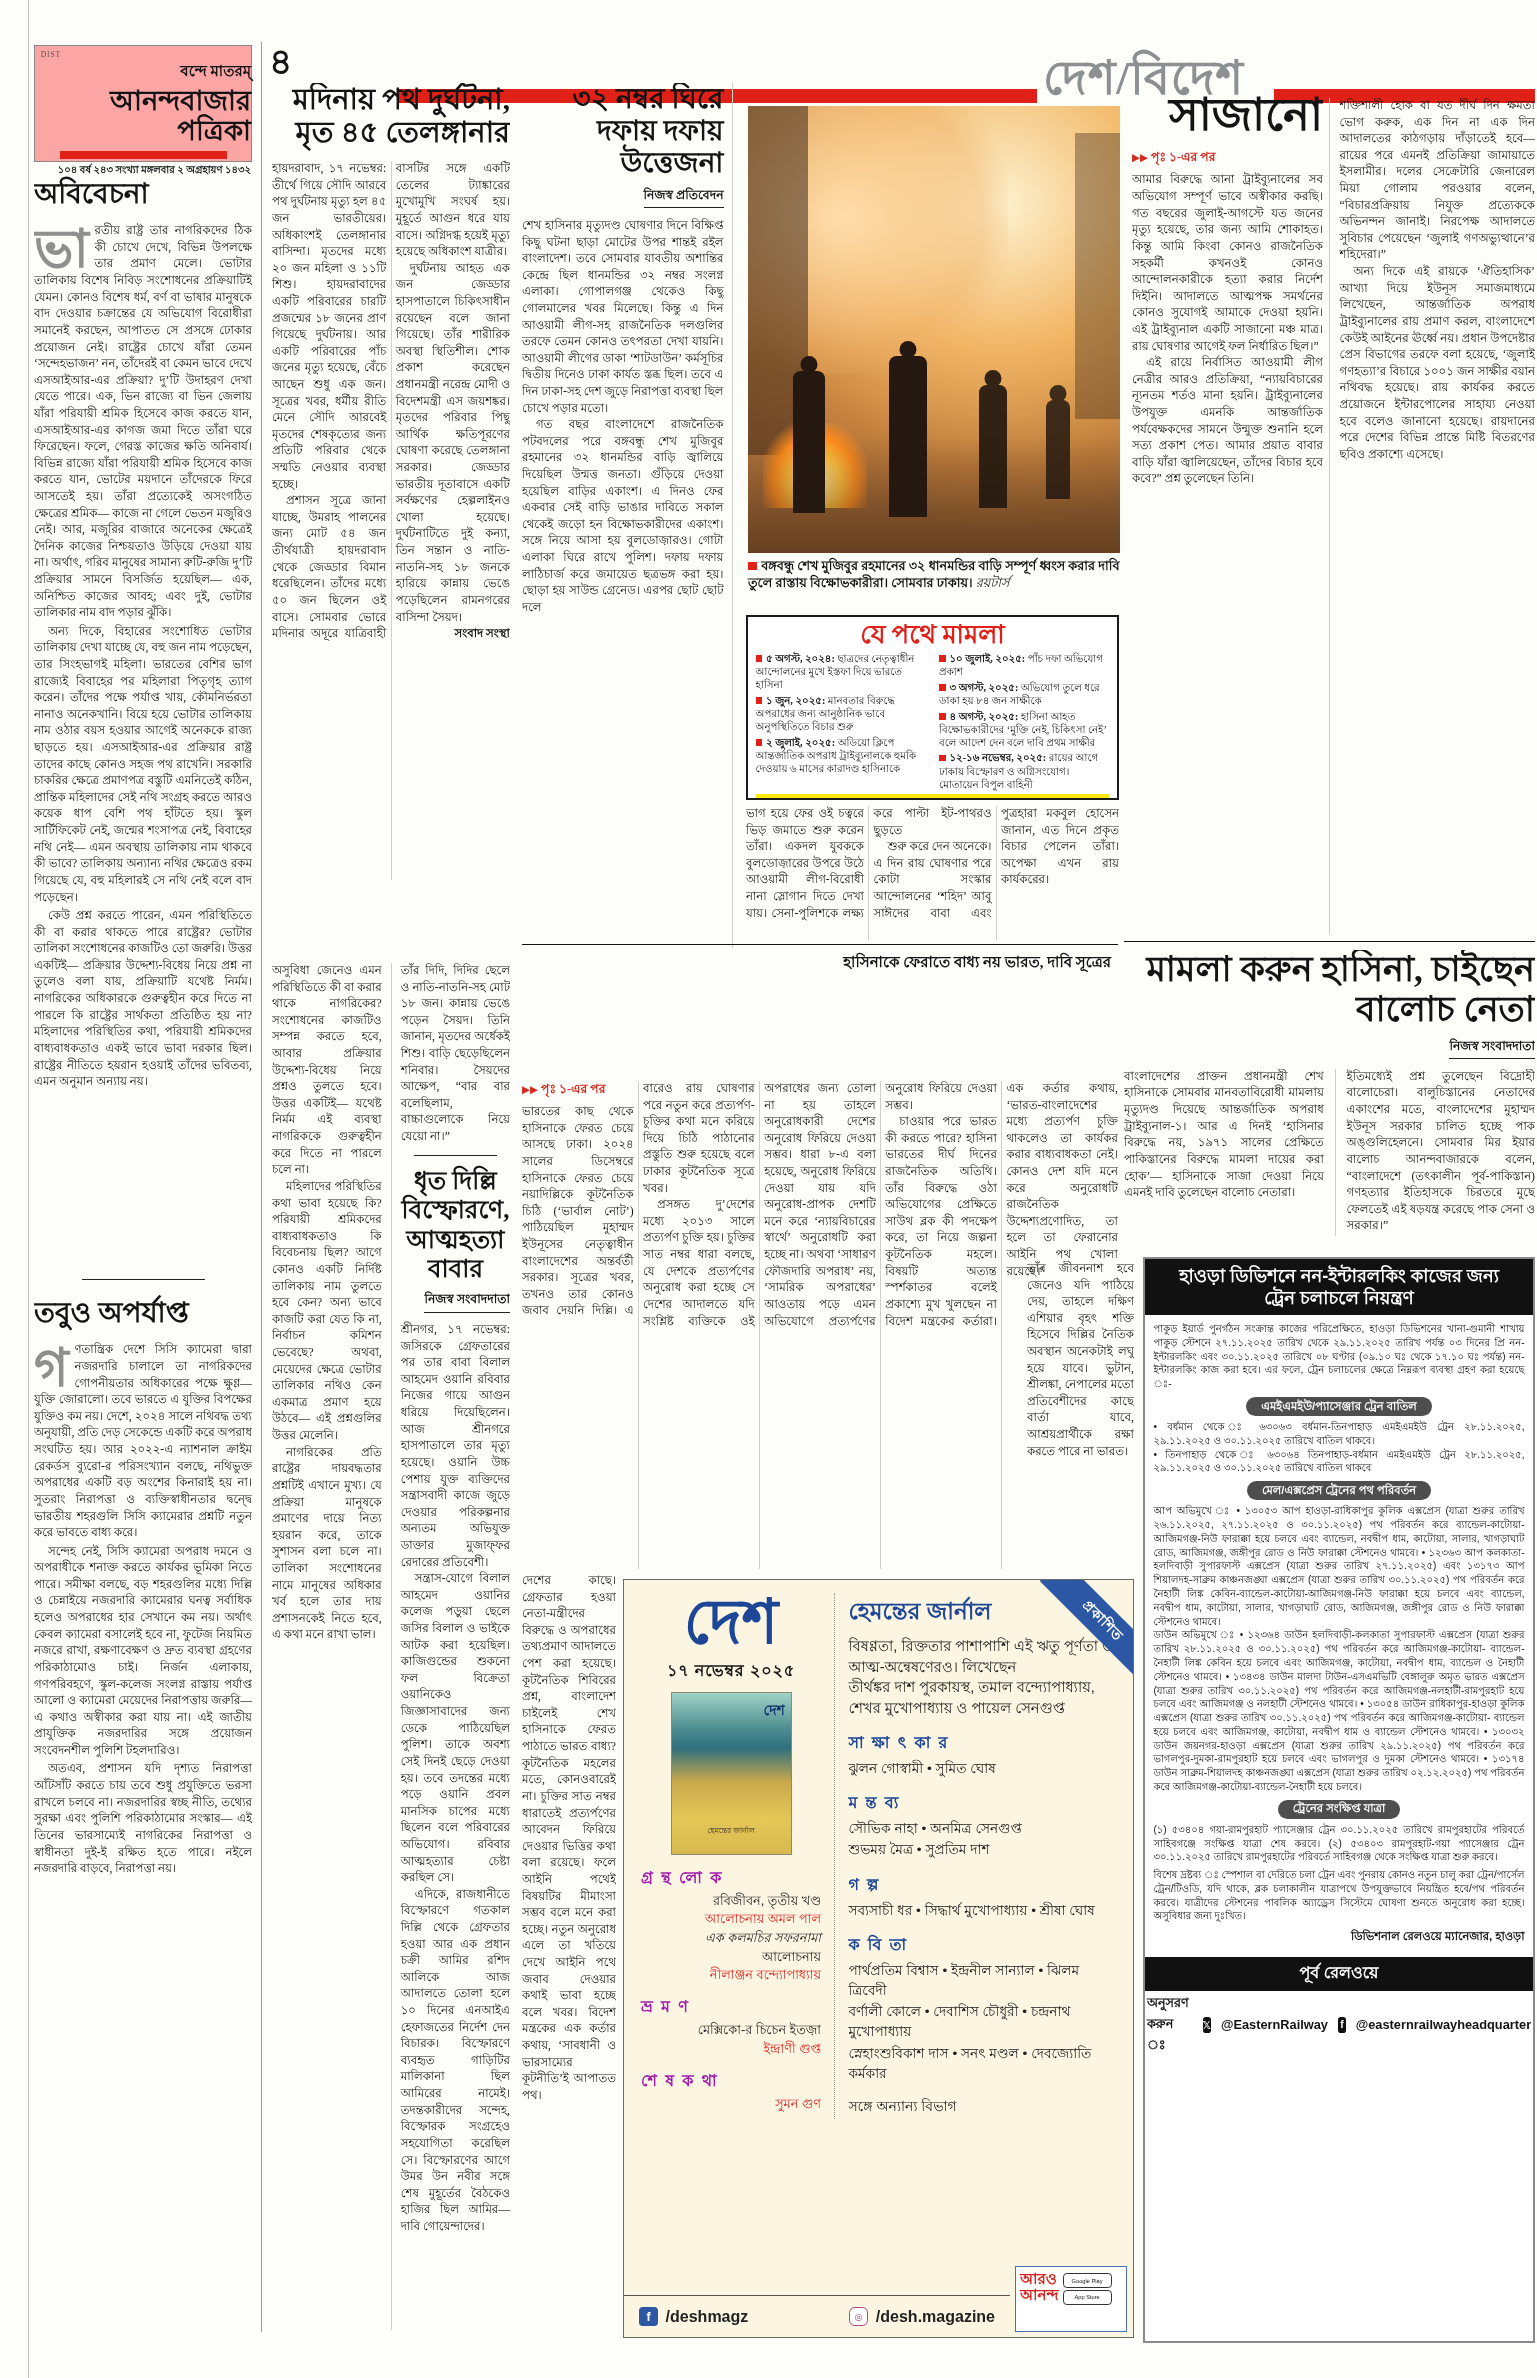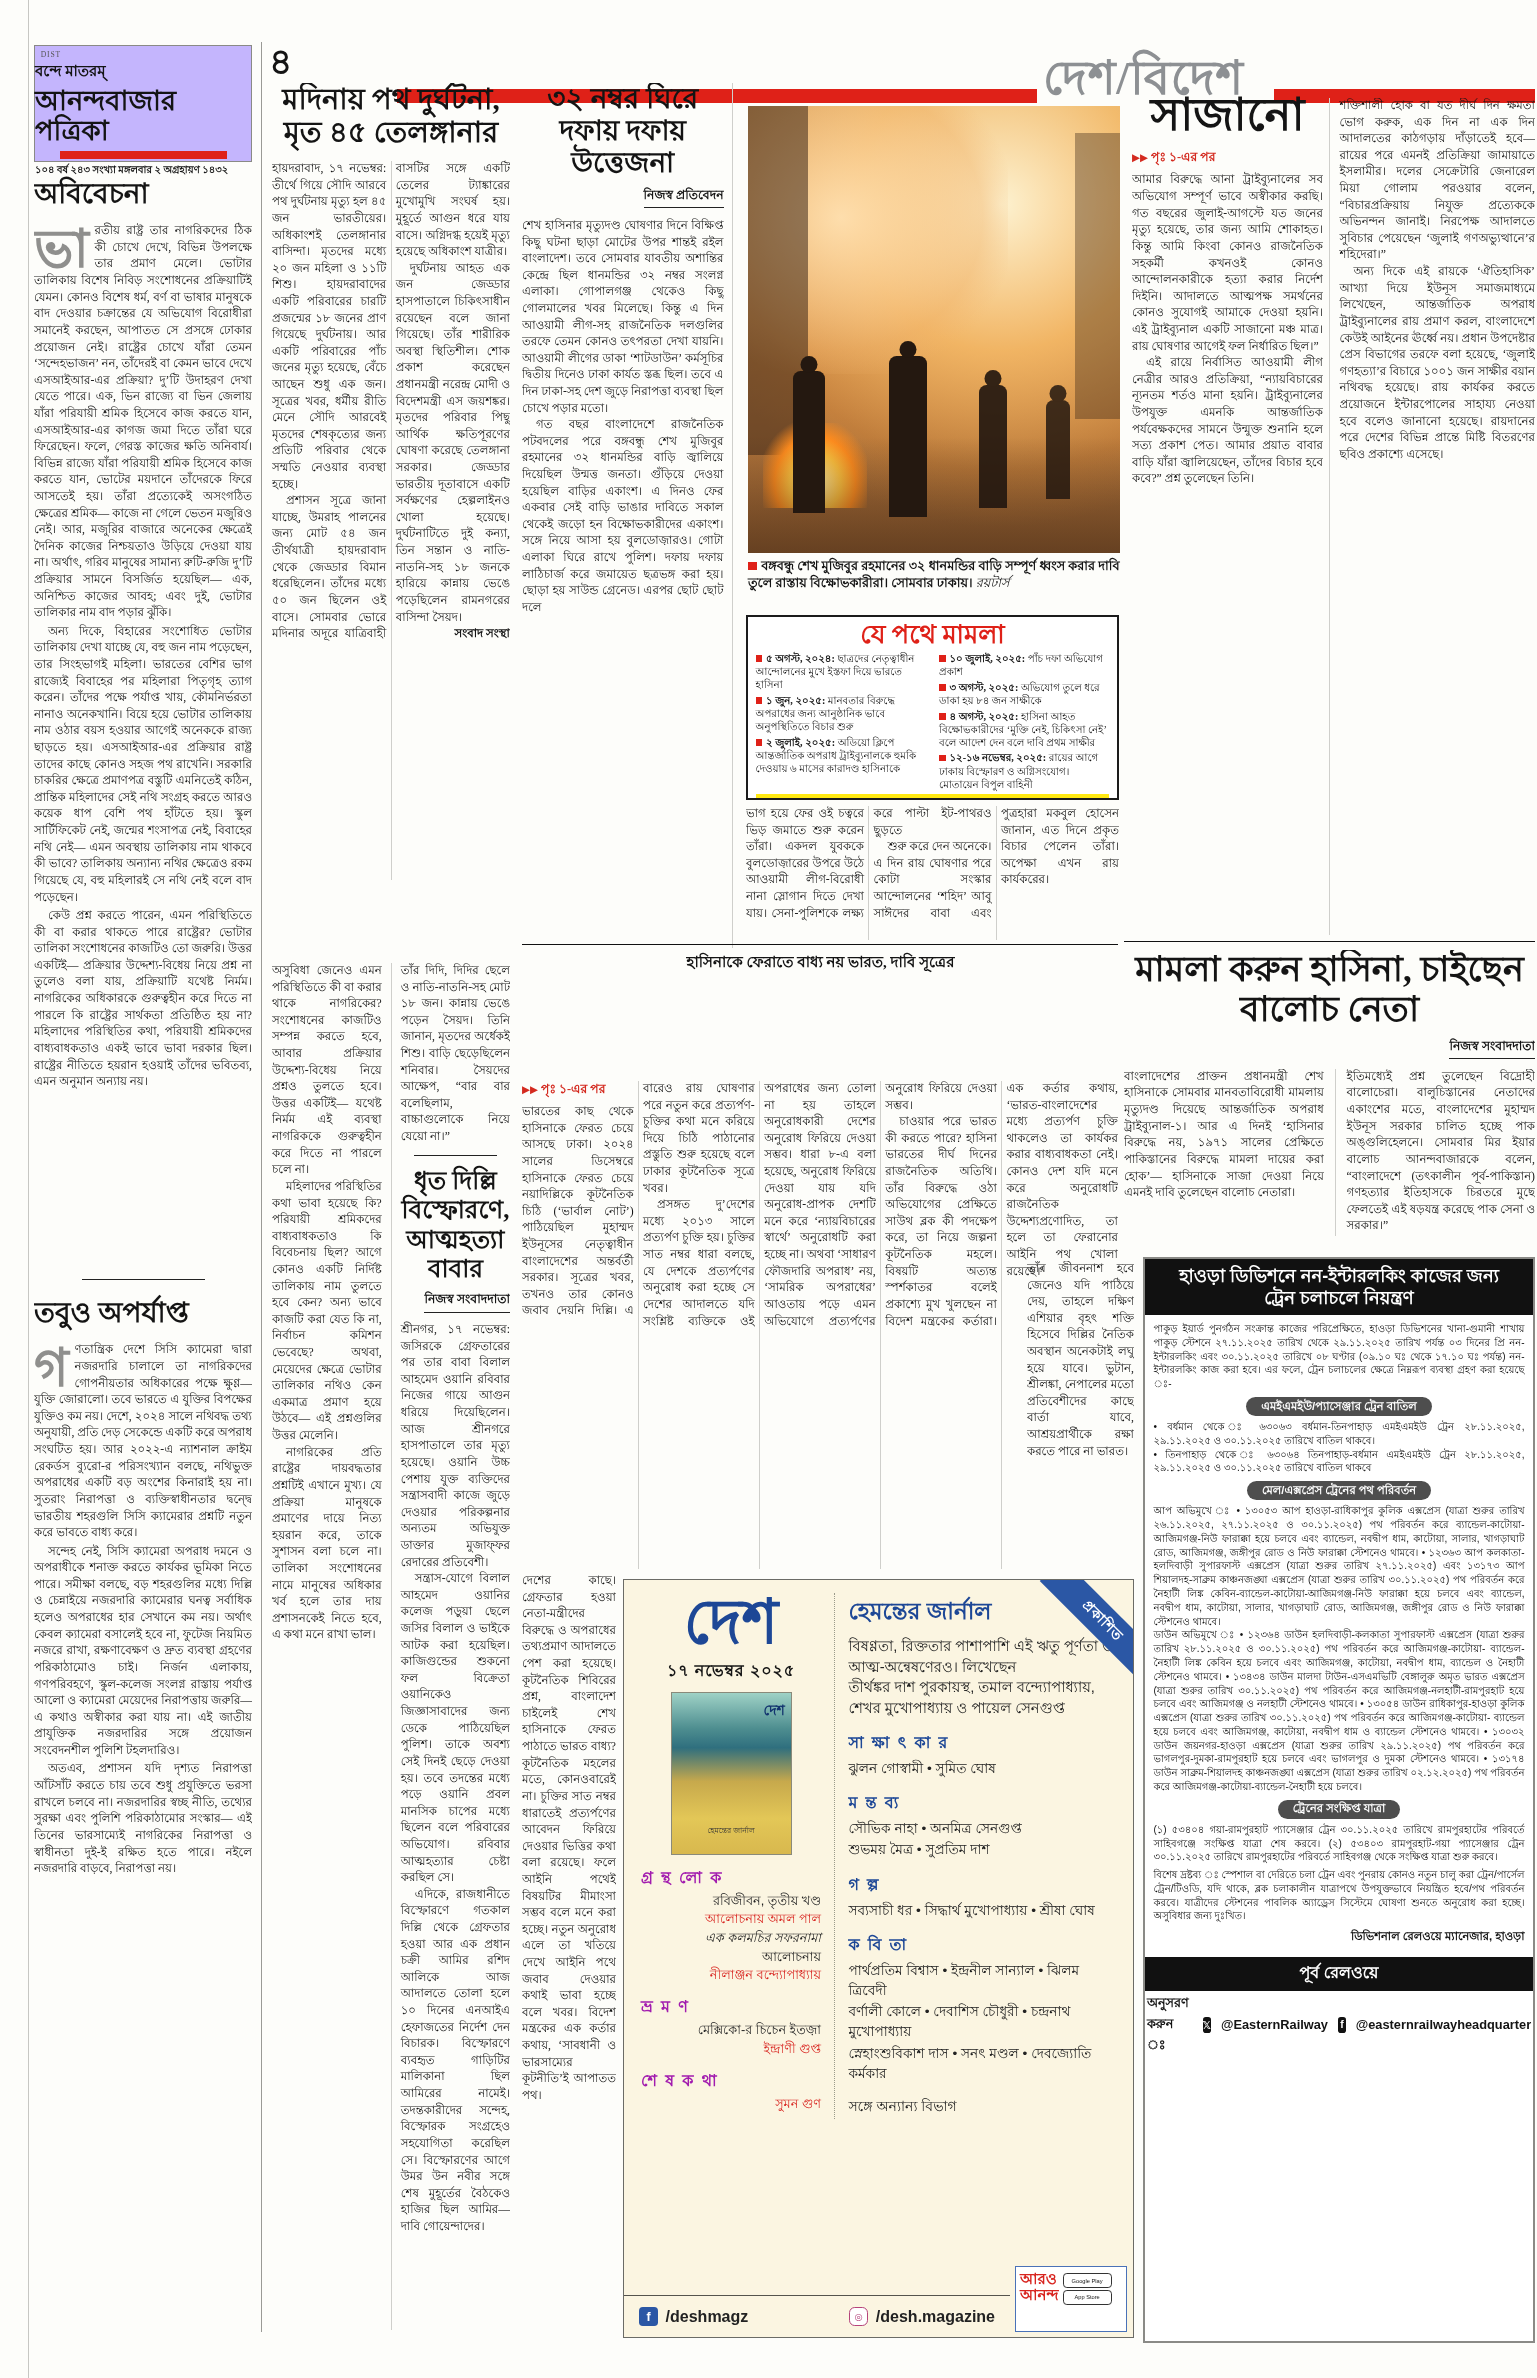--- a/index.html
+++ b/index.html
@@ -10,39 +10,39 @@
   .edge{position:absolute;left:28px;top:0;width:0.9px;height:2378px;background:#c7c7c3}
   
   .pageno{left:269px;top:34px;font-size:36px;font-weight:700}
   .redbar{background:#df2118;height:14px}
   .rb1{left:397px;top:89px;width:640px}
   .rb2{left:1274px;top:89px;width:261px}
   .section-title{left:1043px;top:42px;font-size:47px;font-weight:700;color:#8d9093;letter-spacing:0.9px}
   
   .vr{position:absolute;width:0.9px;background:#9a9a96}
   .vr1{left:261px;top:42px;height:2290px}
-  .masthead{left:34px;top:45px;width:218px;height:117px;border:1.9px solid #8a8a86;background:#c4b5fd;text-align:left;padding-top:13.2px}
+  .masthead{left:34px;top:45px;width:218px;height:117px;border:1.9px solid #8a8a86;background:#fca5a5;text-align:right;padding-top:13.2px}
   .mh-corner{position:absolute;left:5.7px;top:3.8px;font-size:7.6px;color:#555;letter-spacing:0.9px}
   .mh-slogan{font-size:15px;font-weight:700}
   .mh-title{font-size:27.4px;font-weight:800;line-height:1.1;margin-top:1.9px}
   .mh-bar{width:167px;height:7.6px;background:#df2118;margin:4.7px auto 3.8px}
   .mh-ed{font-size:10px;font-weight:700}
   .ed-block{line-height:1.42;font-size:11.7px;text-align:justify;overflow:hidden}
   .ed1{left:34px;top:174px;width:218px;height:1090px}
   .ed2{left:34px;top:1279px;width:218px;height:1050px}
   .ed-head{font-size:28px;font-weight:800;text-align:left;margin-bottom:9.5px}
   .ed-div{width:123px;border-top:1.9px solid #222;margin:0 auto 13.2px}
   .dropcap{float:left;font-size:53px;line-height:.85;font-weight:800;color:#8f8f8d;margin:3.8px 5.7px 0 0}
   .ed-block p{margin:0 0 1.9px;text-indent:14px}
   .ed-block p.first{text-indent:0}
   
   .art{line-height:1.42;font-size:11.7px;text-align:justify;overflow:hidden}
   .art p{margin:0;text-indent:14px}
   .art p.first{text-indent:0}
-  .hl{font-weight:800;text-align:center;line-height:1.15}
+  .hl{font-weight:800;text-align:right;line-height:1.15}
   .byline{text-align:right;font-weight:700;font-size:12.3px;margin:7.6px 0 9.5px}
   .byline span{display:inline-block;border-bottom:1.4px solid #222;padding-bottom:2.8px}
   .contmark{color:#d42a1f;font-weight:700;font-size:12.3px;margin-bottom:5.7px}
   .contmark .tri{font-size:10.4px}
   .sign{text-align:right;font-weight:700}
   
   .medina{left:272px;top:83px;width:238px;height:873px}
   .medina .hl{font-size:29px;margin-bottom:11.4px}
   .medina .body{columns:2;column-gap:9.5px;column-rule:0.9px solid #cfcfcb;height:719px}
   .col2lower{left:272px;top:963px;width:238px;height:1367px;display:flex;gap:9.5px}

